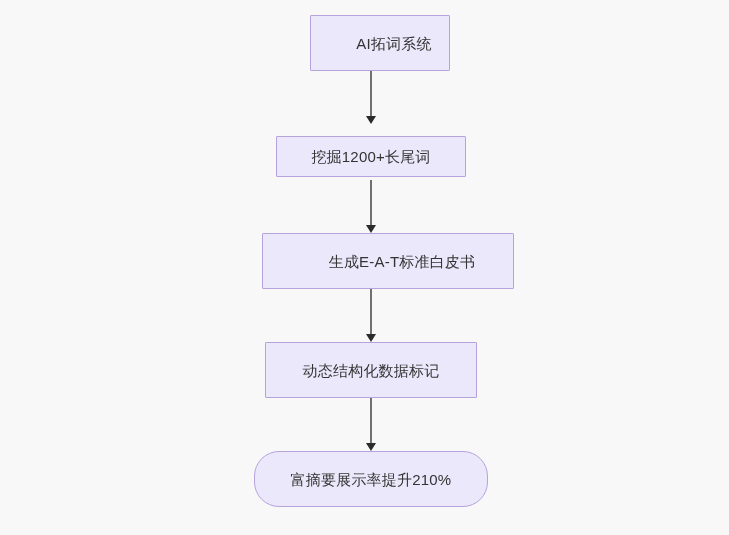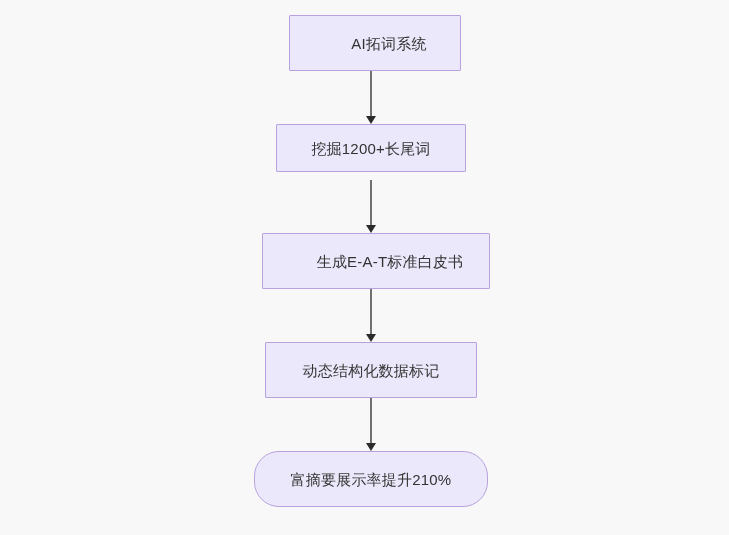--- a/index.html
+++ b/index.html
@@ -36,23 +36,23 @@
     letter-spacing: 0.2px;
     white-space: nowrap;
   }
 
   .node-label {
     display: block;
     text-align: center;
   }
 
   
-  .node-1 { left: 289px; top: 15px;  width: 172px; height: 56px; padding-left: 28px; }
-  .node-2 { left: 276px; top: 124px; width: 190px; height: 48px; }
-  .node-3 { left: 262px; top: 233px; width: 228px; height: 56px; padding-left: 28px; }
+  .node-1 { left: 310px; top: 15px;  width: 140px; height: 56px; padding-left: 28px; }
+  .node-2 { left: 276px; top: 136px; width: 190px; height: 41px; }
+  .node-3 { left: 262px; top: 233px; width: 252px; height: 56px; padding-left: 28px; }
   .node-4 { left: 265px; top: 342px; width: 212px; height: 56px; }
   .node-5 { left: 254px; top: 451px; width: 234px; height: 56px; border-radius: 25px; }
 
   
   .edge {
     position: absolute;
     left: 371px;
     width: 0;
   }
   .edge .edge-line {

